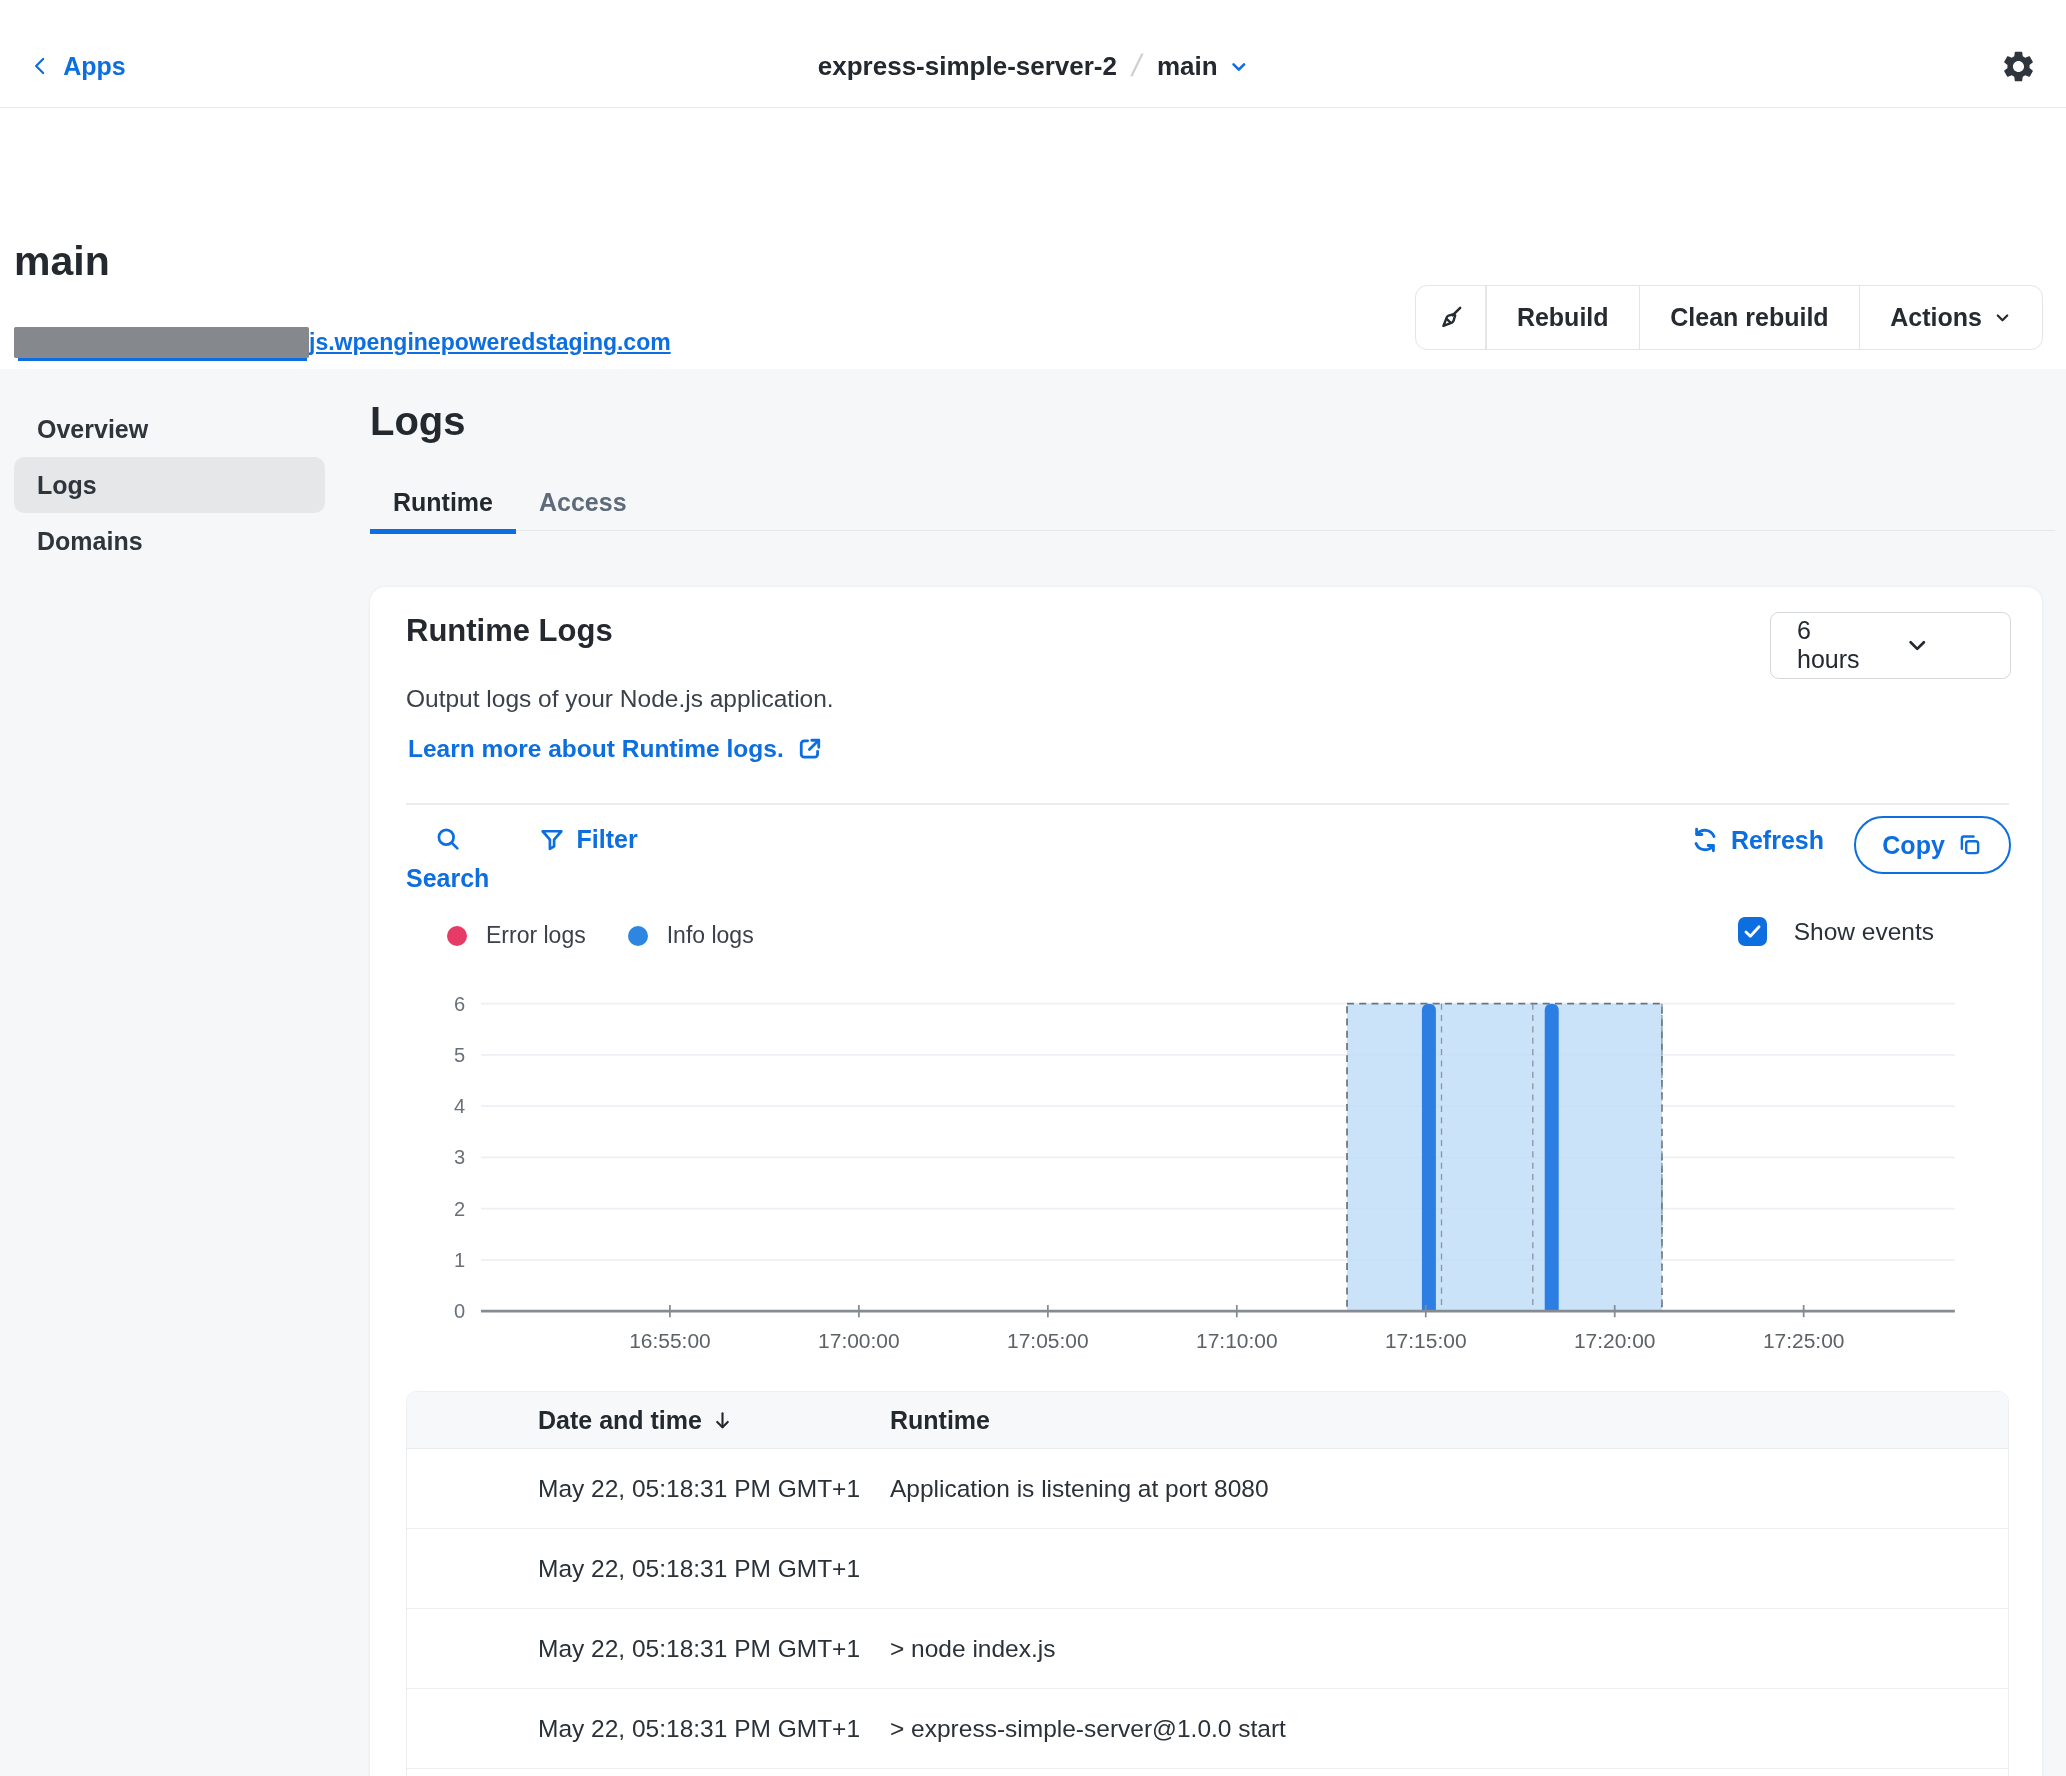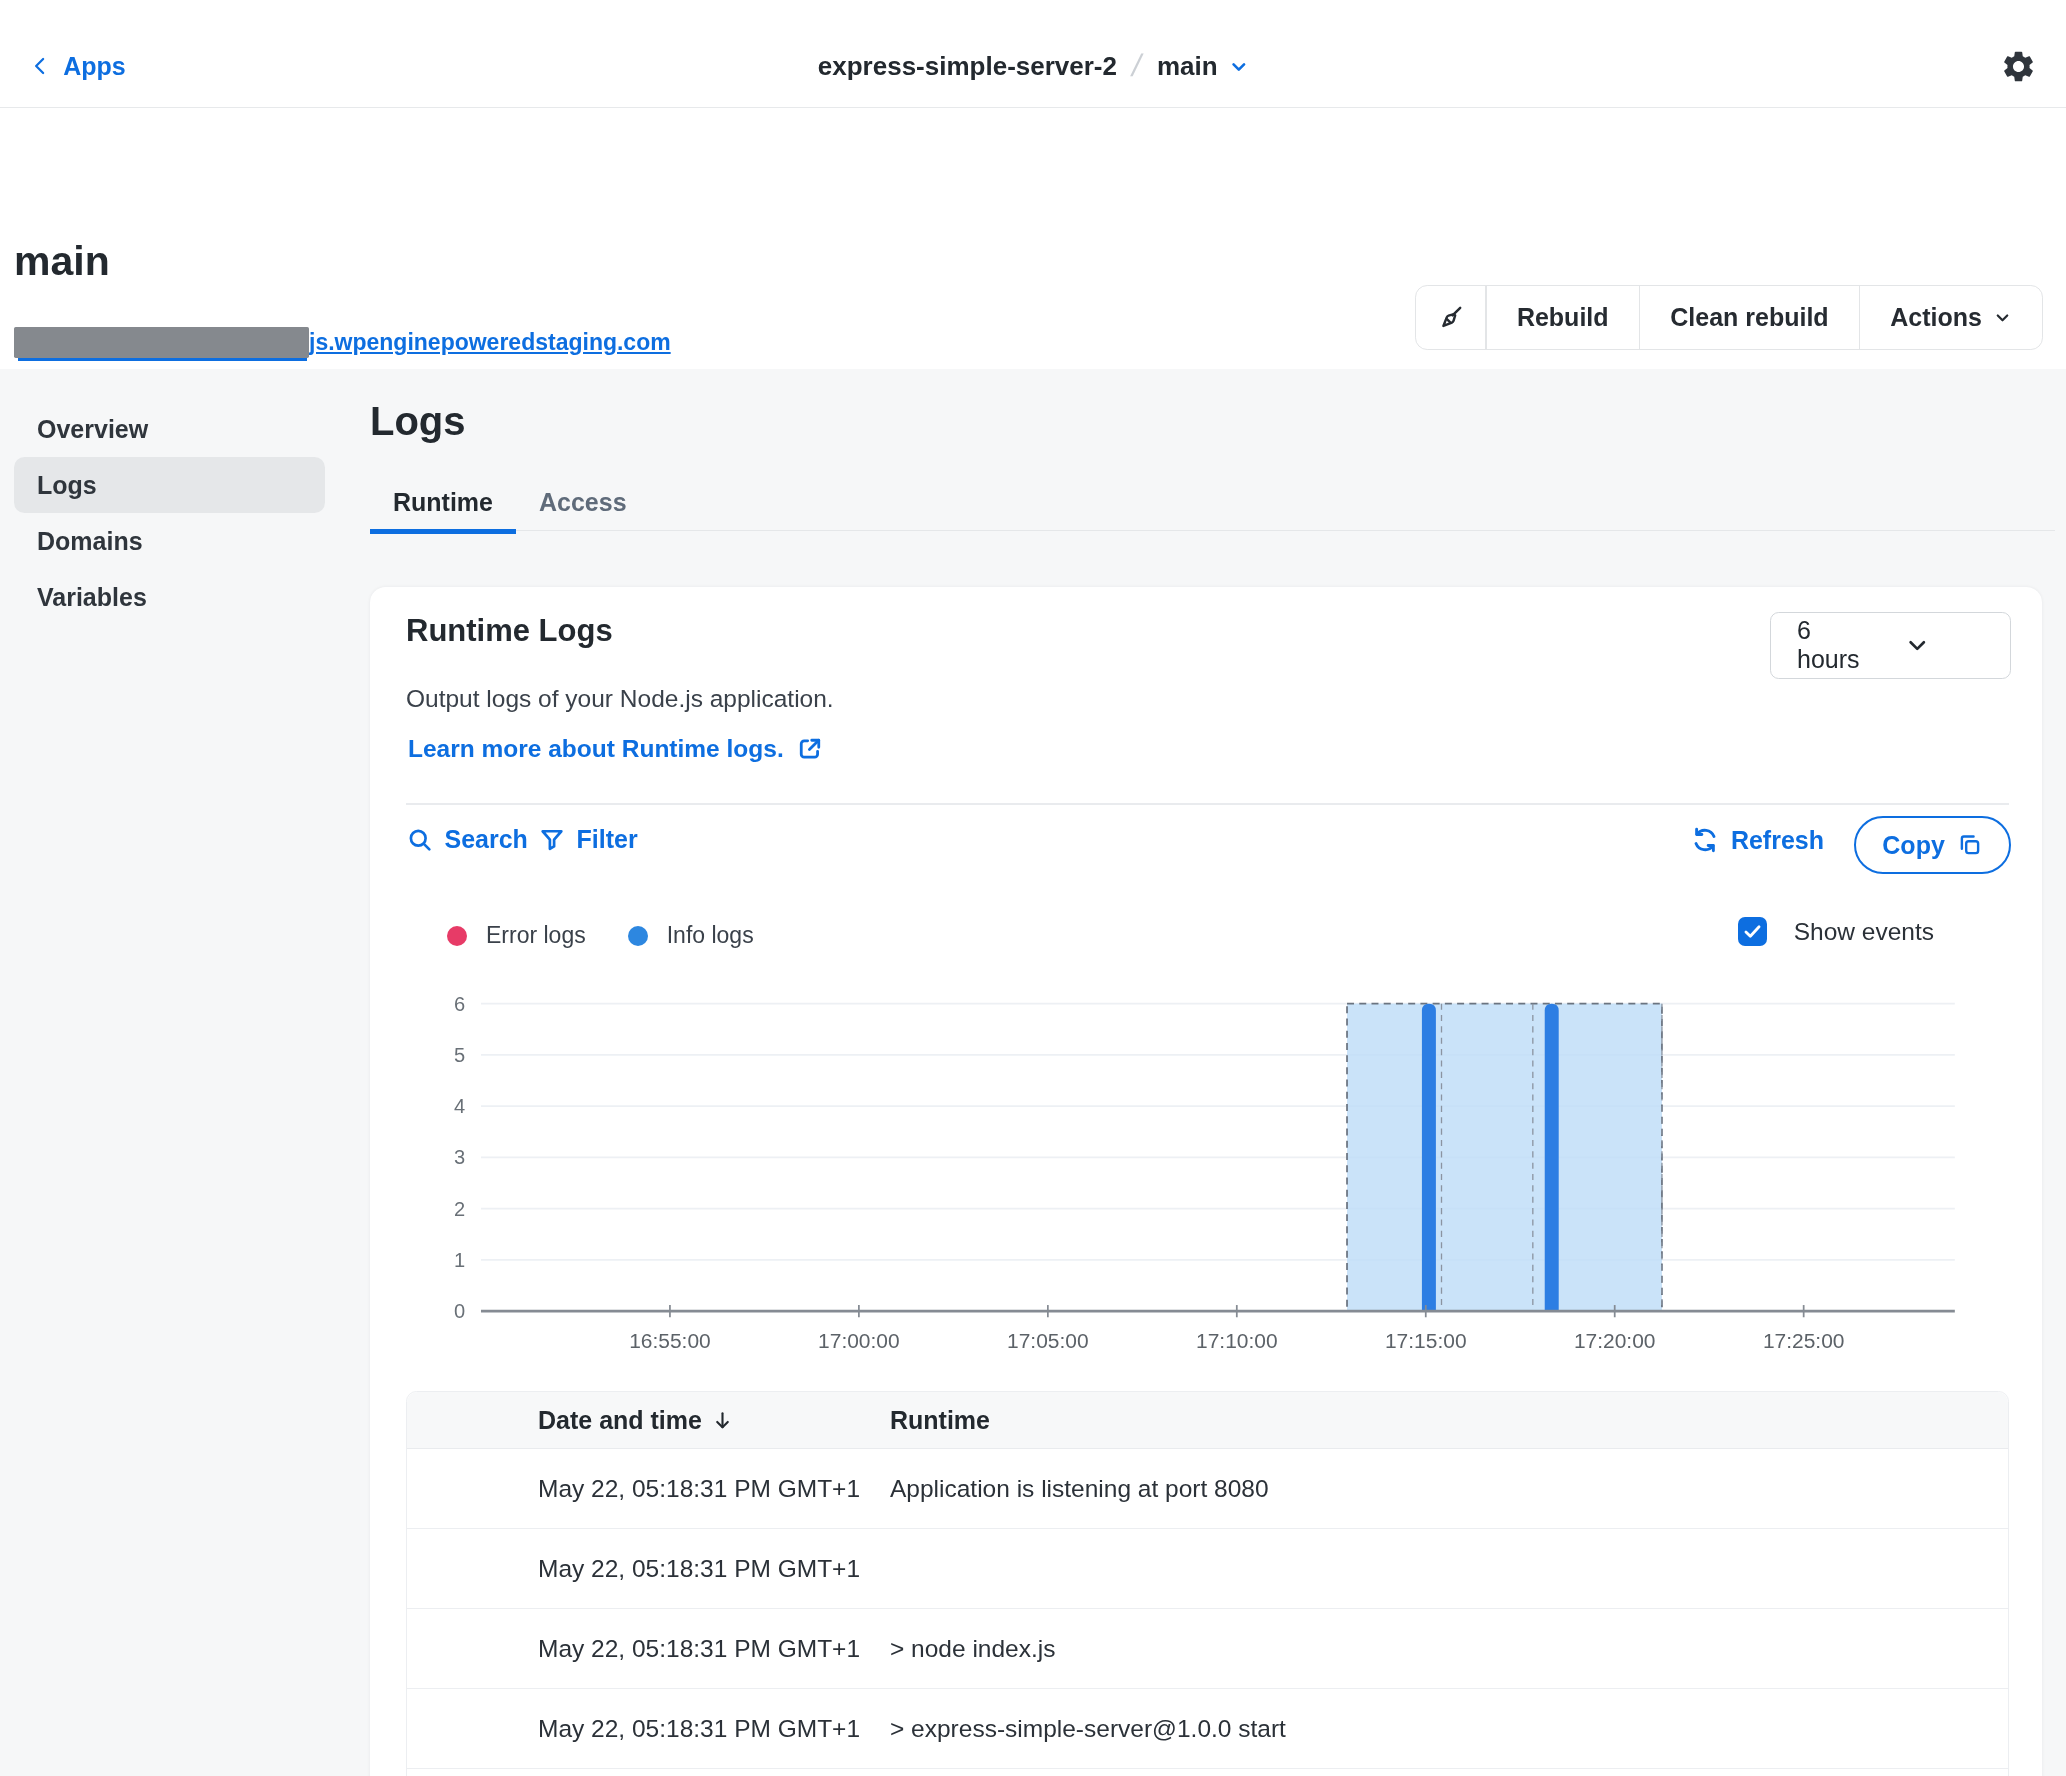--- a/index.html
+++ b/index.html
@@ -60,21 +60,21 @@
                 border-radius:8.7px;background:#fff;display:flex;align-items:center;cursor:pointer;}
   .range-select span{font-size:25px;color:#23292f;margin-left:26px;flex:1;}
   .range-select .chev{margin-right:23px;display:flex;}
   .card-desc{position:absolute;left:36px;top:98px;font-size:24.5px;color:#3a414a;}
   .learn-more{position:absolute;left:38px;top:148px;display:flex;align-items:center;gap:12.2px;
               color:#0d6ee0;font-size:24.5px;font-weight:700;cursor:pointer;}
   .hdiv{position:absolute;left:36px;right:33px;top:216px;height:1.7px;background:#e9ebee;}
 
   .toolbar-link{position:absolute;display:flex;align-items:center;gap:10.5px;color:#0d6ee0;
                 font-size:25px;font-weight:700;cursor:pointer;top:238px;}
-  .tl-search{left:36px;} .tl-filter{left:168px;} .tl-refresh{right:218px;}
+  .tl-search{left:36px;flex-direction:column;} .tl-filter{left:168px;} .tl-refresh{right:218px;}
   .copy-btn{position:absolute;top:229px;right:31px;height:54px;padding:0 26px;display:flex;align-items:center;
             gap:12.2px;border:2.6px solid #0d6ee0;border-radius:30px;color:#0d6ee0;font-size:25px;font-weight:700;
             background:#fff;cursor:pointer;}
 
   .legend-row{position:absolute;left:77px;top:335px;display:flex;align-items:center;gap:42px;}
   .legend-item{display:flex;align-items:center;gap:19px;font-size:23px;color:#3a414a;}
   .legend-item .dot{width:20px;height:20px;border-radius:50%;display:inline-block;}
   .show-events{position:absolute;top:330px;right:108px;display:flex;align-items:center;gap:27px;cursor:pointer;}
   .checkbox{width:29px;height:29px;border-radius:7px;background:#0d6ee0;display:flex;align-items:center;
             justify-content:center;}
@@ -158,21 +158,20 @@
             </svg>
         </span>
       </div>
     </div>
   </div>
 
   <div class="sidebar">
       <div class="nav-item">Overview</div>
       <div class="nav-item active">Logs</div>
       <div class="nav-item">Domains</div>
-      <div class="nav-item">Variables</div>
     </div>
 
   <div class="content-title">Logs</div>
   <div class="tabs">
       <div class="tab active">Runtime</div>
       <div class="tab">Access</div>
     </div>
 
   <div class="card">
     <div class="card-title">Runtime Logs</div>

